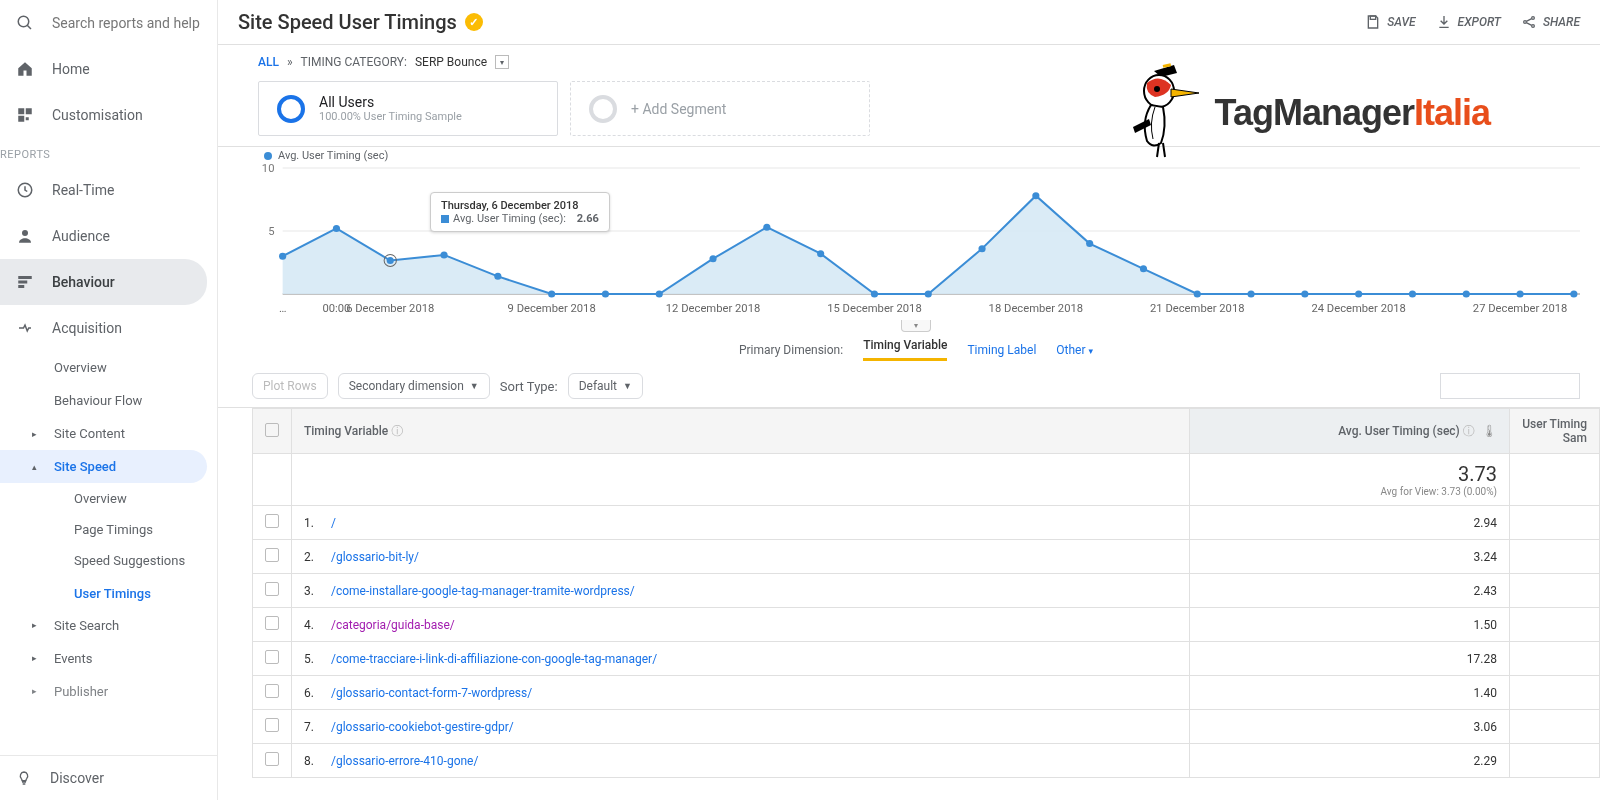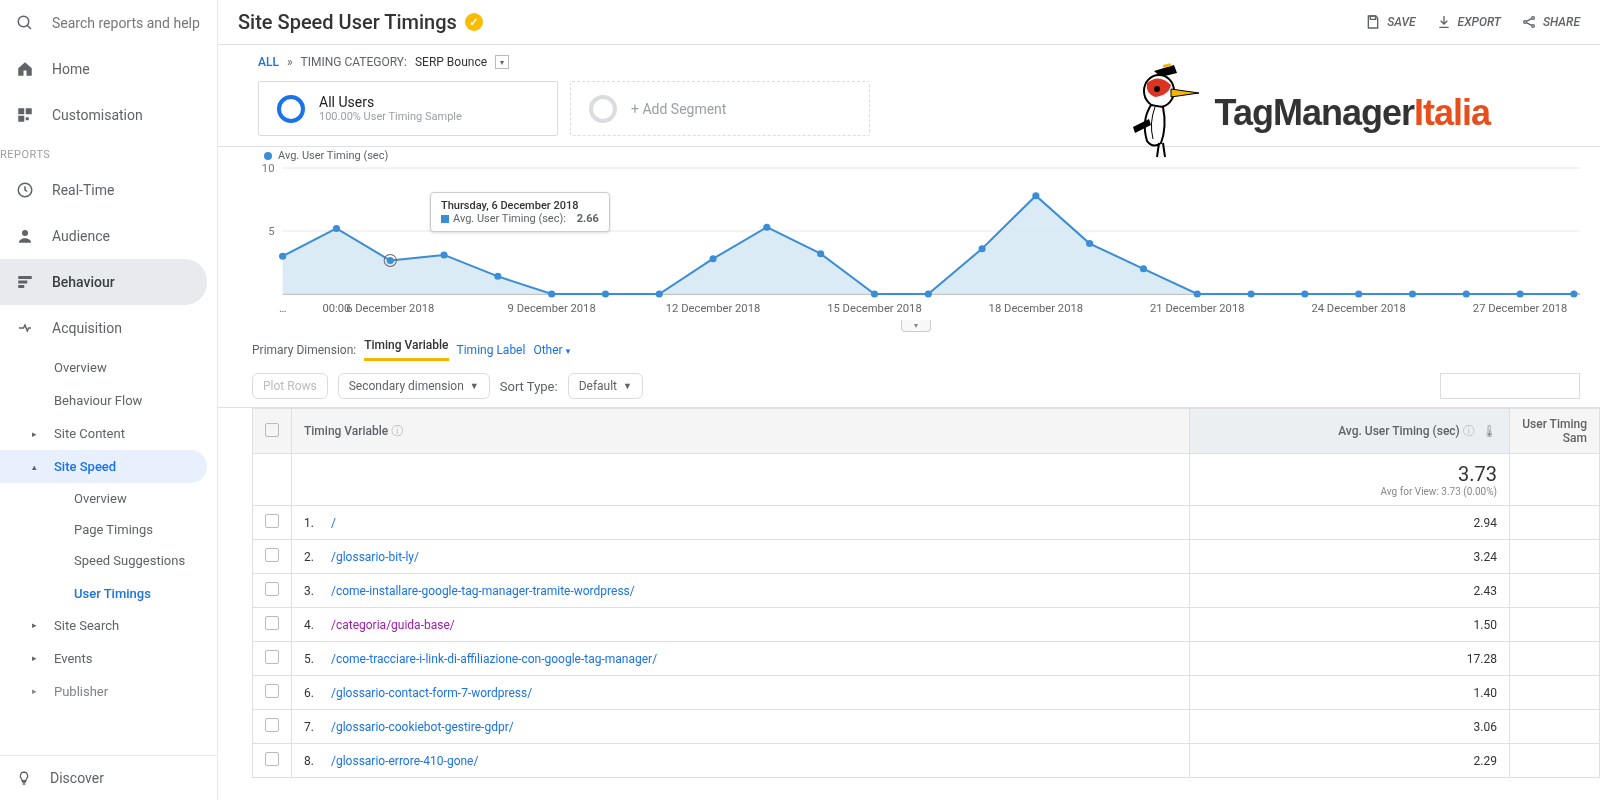--- a/index.html
+++ b/index.html
@@ -54,21 +54,21 @@
 .legend-cut { color:#5f6368; font-size:11px; padding-left: 12px; }
 .legend-dot { display:inline-block; width:8px; height:8px; background:#3b8dd6; border-radius:50%; margin-right:6px; vertical-align:middle; }
 .chart-wrap { position:relative; height:160px; }
 .tooltip { position:absolute; left:178px; top:30px; background:#fff; border:1px solid #ccc; border-radius:4px; padding:6px 10px; font-size:11px; box-shadow:0 1px 3px rgba(0,0,0,0.15); }
 .tooltip .tt-title { font-weight:500; color:#333; }
 .tooltip .tt-row { color:#5f6368; display:flex; align-items:center; gap:4px; }
 .tt-sq { width:8px; height:8px; background:#3b8dd6; display:inline-block; }
 .expander { position:absolute; left:50%; bottom:-10px; transform:translateX(-50%); width:30px; height:12px; border:1px solid #ccc; border-top:none; background:#f8f8f8; border-radius:0 0 4px 4px; display:flex; align-items:center; justify-content:center; font-size:8px; color:#888;}
 
 
-.dim-bar { padding: 12px 20px 6px 34px; font-size:12px; display:flex; align-items:center; gap:8px; }
+.dim-bar { padding: 12px 20px 6px 34px; font-size:12px; display:flex; align-items:center; gap:20px;justify-content:center; }
 .dim-bar .lbl { color:#5f6368; }
 .dim-bar .tab { color:#333; padding-bottom:6px; }
 .dim-bar .tab.active { border-bottom:3px solid #f4b400; font-weight:500; }
 .dim-bar .link { color:#1a73e8; cursor:pointer; }
 
 .controls-bar { padding: 6px 20px 8px 34px; display:flex; align-items:center; gap:10px; border-bottom:1px solid #e0e0e0; }
 .btn { border:1px solid #dadce0; background:#fff; padding:5px 10px; font-size:12px; color:#5f6368; border-radius:6px; cursor:pointer; display:inline-flex; align-items:center; gap:6px; }
 .btn.disabled { color:#bbb; cursor:default; }
 .controls-bar .srch { margin-left:auto; }
 .search-input-box { border:1px solid #dadce0; height:26px; width:140px; }

